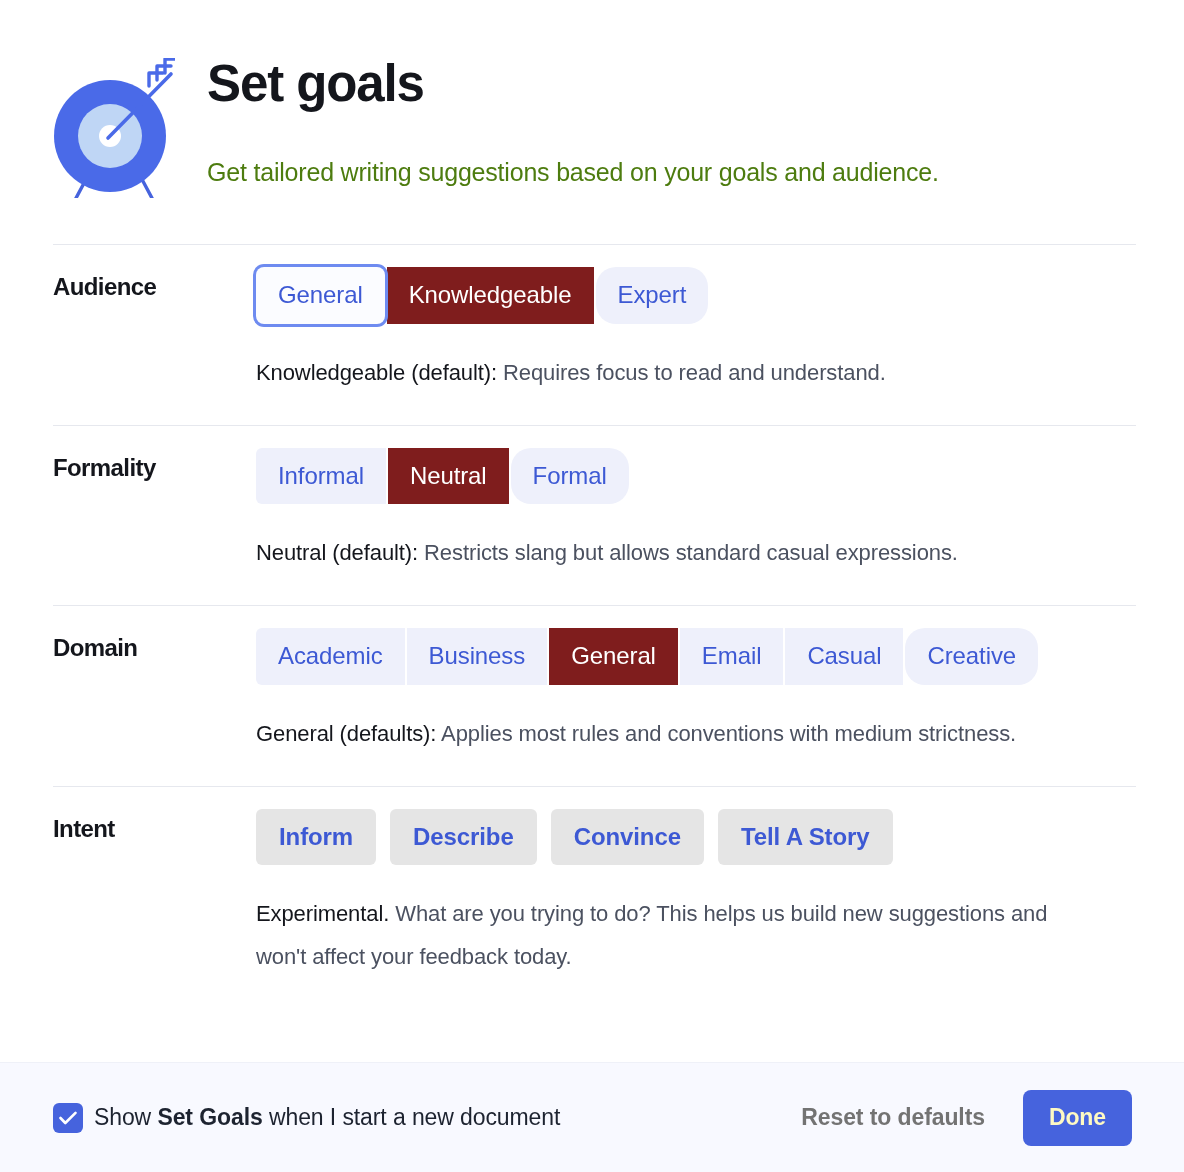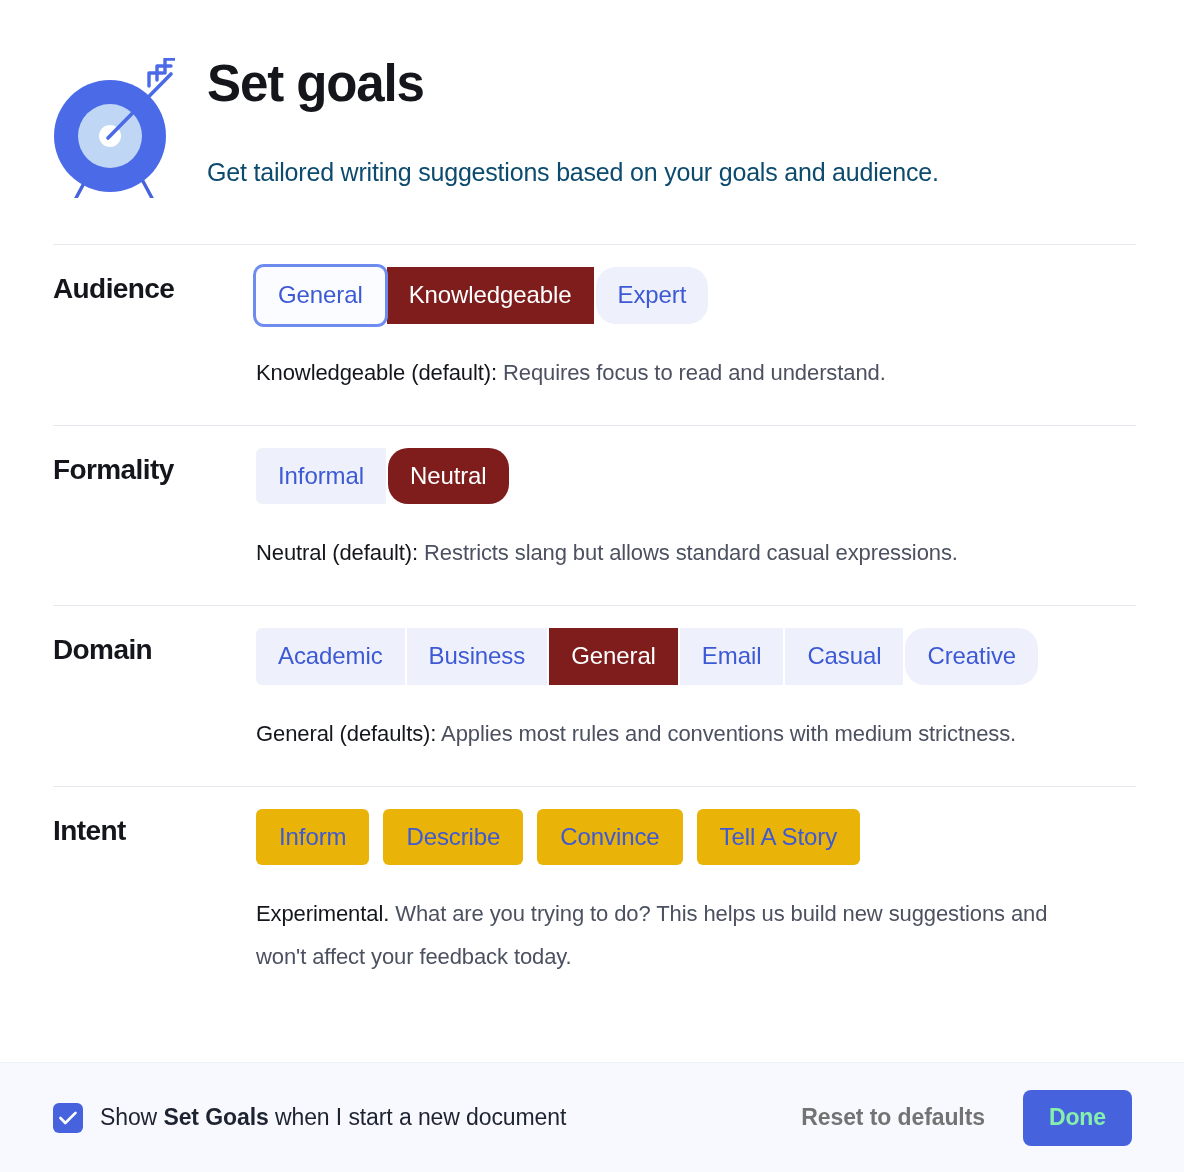--- a/index.html
+++ b/index.html
@@ -37,39 +37,39 @@
   .page-title {
     font-size: 51px;
     font-weight: bold;
     letter-spacing: -1.1px;
     color: #14161c;
     line-height: 1.1;
   }
   .page-subtitle {
     margin-top: 44px;
     font-size: 25px;
-    color: #0c4a6e;
+    color: #4d7c0f;
     line-height: 1.3;
     letter-spacing: -0.2px;
   }
 
   
   .divider {
     height: 1px;
     background: #e6e8ee;
     margin: 0 48px 0 53px;
   }
   .section {
     display: flex;
     align-items: flex-start;
     padding: 0 48px 0 53px;
   }
   .section-label {
     flex: 0 0 203px;
-    font-size: 28px;
+    font-size: 24px;
     font-weight: bold;
     color: #14161c;
     letter-spacing: -0.6px;
     padding-top: 28px;
   }
   .section-body {
     flex: 1 1 auto;
     padding-top: 0;
   }
 
@@ -111,29 +111,30 @@
     box-shadow: 0 0 0 3px #6e8bf0;
     z-index: 3;
     color: #3d59d4;
   }
 
   
   .pill-group { display: inline-flex; gap: 14px; }
   .pill {
     font-size: 24px;
     color: #3d59d4;
-    background: #eab308;
+    background: #e5e5e5;
     border: none;
     border-radius: 6px;
     padding: 12px 23px 13px 23px;
     line-height: 1.32;
     white-space: nowrap;
     font-family: "Liberation Sans", sans-serif;
     cursor: pointer;
     letter-spacing: -0.1px;
+    font-weight: bold;
   }
 
   
   .helper {
     font-size: 22px;
     color: #4b5160;
     line-height: 1.95;
     padding-top: 28px;
     padding-bottom: 30px;
     letter-spacing: -0.1px;
@@ -153,21 +154,21 @@
     height: 110px;
     background: #f8f9ff;
     border-top: 1px solid #eff1f8;
     display: flex;
     align-items: center;
     padding: 0 52px 0 53px;
   }
   .check-row {
     display: flex;
     align-items: center;
-    gap: 17px;
+    gap: 11px;
   }
   .checkbox {
     width: 30px;
     height: 30px;
     border-radius: 6px;
     background: #4663dd;
     display: flex;
     align-items: center;
     justify-content: center;
     flex: 0 0 30px;
@@ -187,21 +188,21 @@
     background: none;
     border: none;
     cursor: pointer;
     font-family: "Liberation Sans", sans-serif;
     padding: 8px 4px;
     letter-spacing: -0.1px;
   }
   .done-btn {
     margin-left: 34px;
     background: #4663dd;
-    color: #86efac;
+    color: #fef9c3;
     font-size: 23px;
     font-weight: bold;
     border: none;
     border-radius: 8px;
     padding: 14px 26px 15px 26px;
     cursor: pointer;
     font-family: "Liberation Sans", sans-serif;
     letter-spacing: -0.1px;
     text-align: right;
   }
@@ -253,20 +254,21 @@
         </div>
       </div>
       <div class="divider"></div>
       <div class="section">
         <div class="section-label">Formality</div>
         <div class="section-body">
           <div class="seg-wrap">
             <div class="seg-group">
               <button class="seg">Informal</button>
               <button class="seg selected">Neutral</button>
+              <button class="seg">Formal</button>
             </div>
           </div>
           <div class="helper"><b>Neutral (default):</b><span> Restricts slang but allows standard casual expressions.</span></div>
         </div>
       </div>
       <div class="divider"></div>
       <div class="section">
         <div class="section-label">Domain</div>
         <div class="section-body">
           <div class="seg-wrap">

